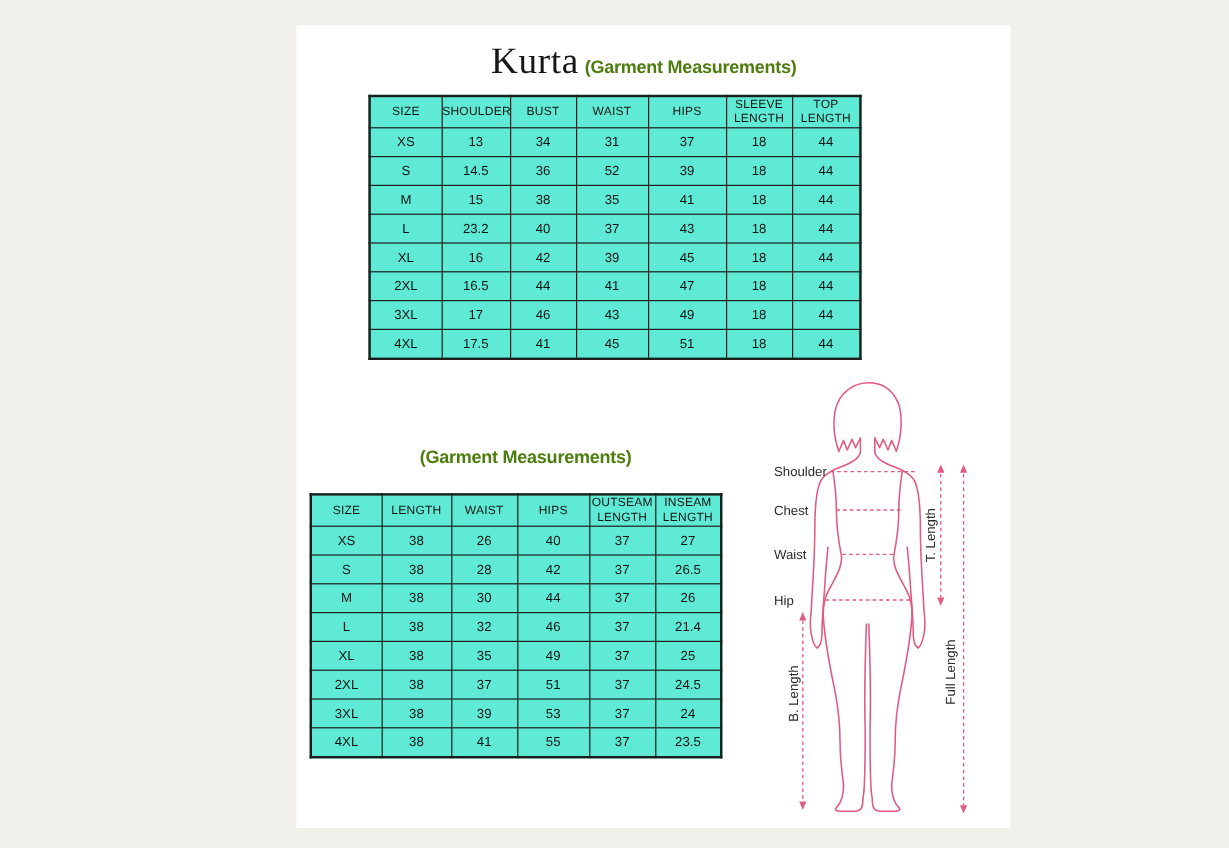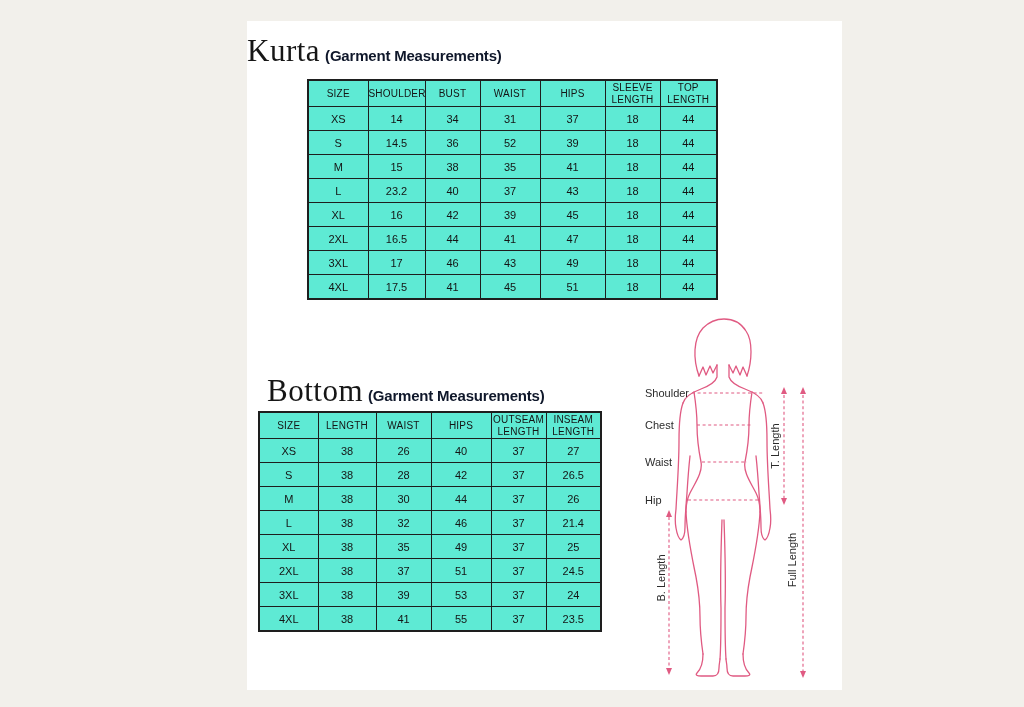--- a/index.html
+++ b/index.html
@@ -8,30 +8,30 @@
     background:#f2f0eb;
     font-family:"Liberation Sans",sans-serif;
     position:relative;
   }
   .panel{
     position:absolute;left:247px;top:21px;width:595px;height:669px;
     background:#ffffff;
   }
   
   .sec-title{
-    position:absolute;display:flex;align-items:baseline;justify-content:flex-start;gap:5px;
+    position:absolute;display:flex;align-items:baseline;justify-content:center;gap:5px;
     white-space:nowrap;
   }
   .sec-title .title-main{
     font-family:"Liberation Serif",serif;
     font-size:31px;color:#161616;letter-spacing:.5px;
   }
   .sec-title .title-sub{
     font-family:"Liberation Sans",sans-serif;
-    font-size:15px;font-weight:bold;color:#0f172a;letter-spacing:-.2px;
+    font-size:15px;font-weight:bold;color:#4d7c0f;letter-spacing:-.2px;
   }
   .kurta-title{left:0;top:12px;width:579px;}
   .bottom-title{left:20px;top:352px;width:342px;}
   
   table.meas{
     position:absolute;border-collapse:collapse;table-layout:fixed;
     border:2px solid #1e1e1e;background:#5eead4;
   }
   table.meas th,table.meas td{
     border:1px solid #1e1e1e;text-align:center;vertical-align:middle;
@@ -75,21 +75,21 @@
           <th>BUST</th>
           <th>WAIST</th>
           <th>HIPS</th>
           <th>SLEEVE LENGTH</th>
           <th>TOP LENGTH</th>
         </tr>
       </thead>
       <tbody>
         <tr>
           <td>XS</td>
-          <td>14</td>
+          <td>13</td>
           <td>34</td>
           <td>31</td>
           <td>37</td>
           <td>18</td>
           <td>44</td>
         </tr>
         <tr>
           <td>S</td>
           <td>14.5</td>
           <td>36</td>
@@ -149,21 +149,20 @@
           <td>41</td>
           <td>45</td>
           <td>51</td>
           <td>18</td>
           <td>44</td>
         </tr>
       </tbody>
     </table>
 
   <div class="sec-title bottom-title">
-    <span class="title-main">Bottom</span>
     <span class="title-sub">(Garment Measurements)</span>
   </div>
 
   <table class="meas bottomt">
     <colgroup>
       <col style="width:59px">
         <col style="width:58px">
         <col style="width:55px">
       <col style="width:60px">
         <col style="width:55px">

